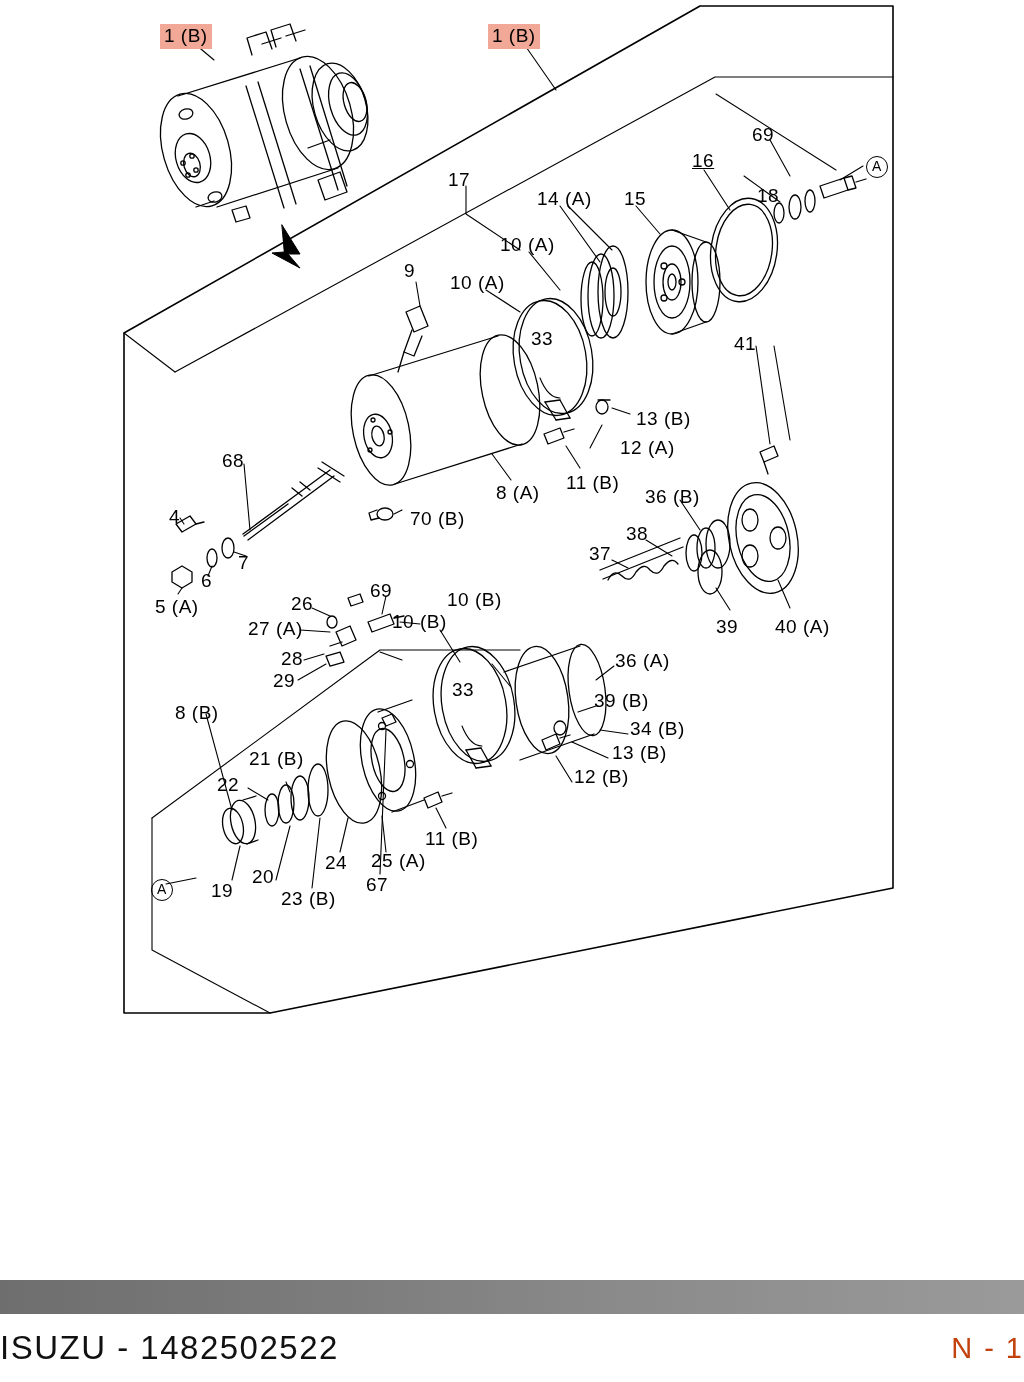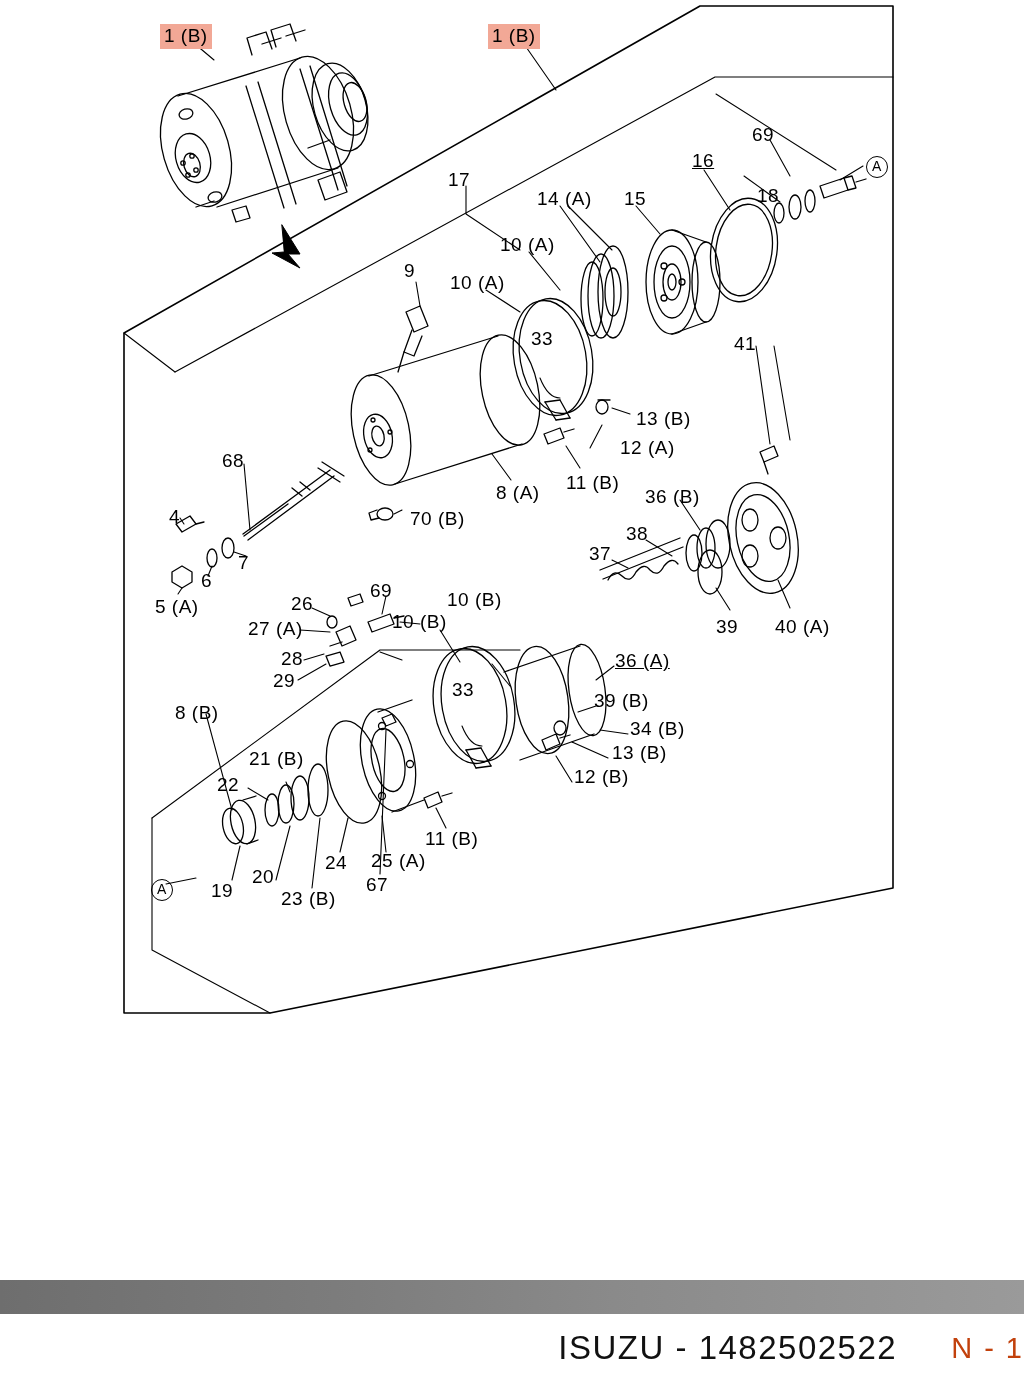--- a/index.html
+++ b/index.html
@@ -62,21 +62,21 @@
     background: linear-gradient(to right, #6e6e6e 0%, #7d7d7d 35%, #8a8a8a 60%, #9a9a9a 100%);
   }
   #footer-body {
     position: absolute;
     left: 0; top: 34px;
     width: 1024px;
     height: 68px;
     background: #ffffff;
     display: flex;
     align-items: center;
-    justify-content: flex-end;
+    justify-content: space-between;
     gap: 54px;
   }
   #footer-part {
     font-size: 33px;
     letter-spacing: 1.5px;
     color: #111;
   }
   #footer-page {
     font-size: 29px;
     letter-spacing: 2px;
@@ -398,21 +398,21 @@
       <div class="lbl" style="left: 201px; top: 570px;">6</div>
       <div class="lbl" style="left: 155px; top: 596px;">5 (A)</div>
       <div class="lbl" style="left: 716px; top: 616px;">39</div>
       <div class="lbl" style="left: 775px; top: 616px;">40 (A)</div>
       <div class="lbl" style="left: 291px; top: 593px;">26</div>
       <div class="lbl" style="left: 370px; top: 580px;">69</div>
       <div class="lbl" style="left: 447px; top: 589px;">10 (B)</div>
       <div class="lbl" style="left: 248px; top: 618px;">27 (A)</div>
       <div class="lbl" style="left: 392px; top: 611px;">10 (B)</div>
       <div class="lbl" style="left: 281px; top: 648px;">28</div>
-      <div class="lbl" style="left: 615px; top: 650px; text-decoration: underline;">36 (A)</div>
+      <div class="lbl" style="left: 615px; top: 650px;">36 (A)</div>
       <div class="lbl" style="left: 273px; top: 670px;">29</div>
       <div class="lbl" style="left: 452px; top: 679px;">33</div>
       <div class="lbl" style="left: 594px; top: 690px;">39 (B)</div>
       <div class="lbl" style="left: 175px; top: 702px;">8 (B)</div>
       <div class="lbl" style="left: 630px; top: 718px;">34 (B)</div>
       <div class="lbl" style="left: 612px; top: 742px;">13 (B)</div>
       <div class="lbl" style="left: 249px; top: 748px;">21 (B)</div>
       <div class="lbl" style="left: 574px; top: 766px;">12 (B)</div>
       <div class="lbl" style="left: 217px; top: 774px;">22</div>
       <div class="lbl" style="left: 425px; top: 828px;">11 (B)</div>

